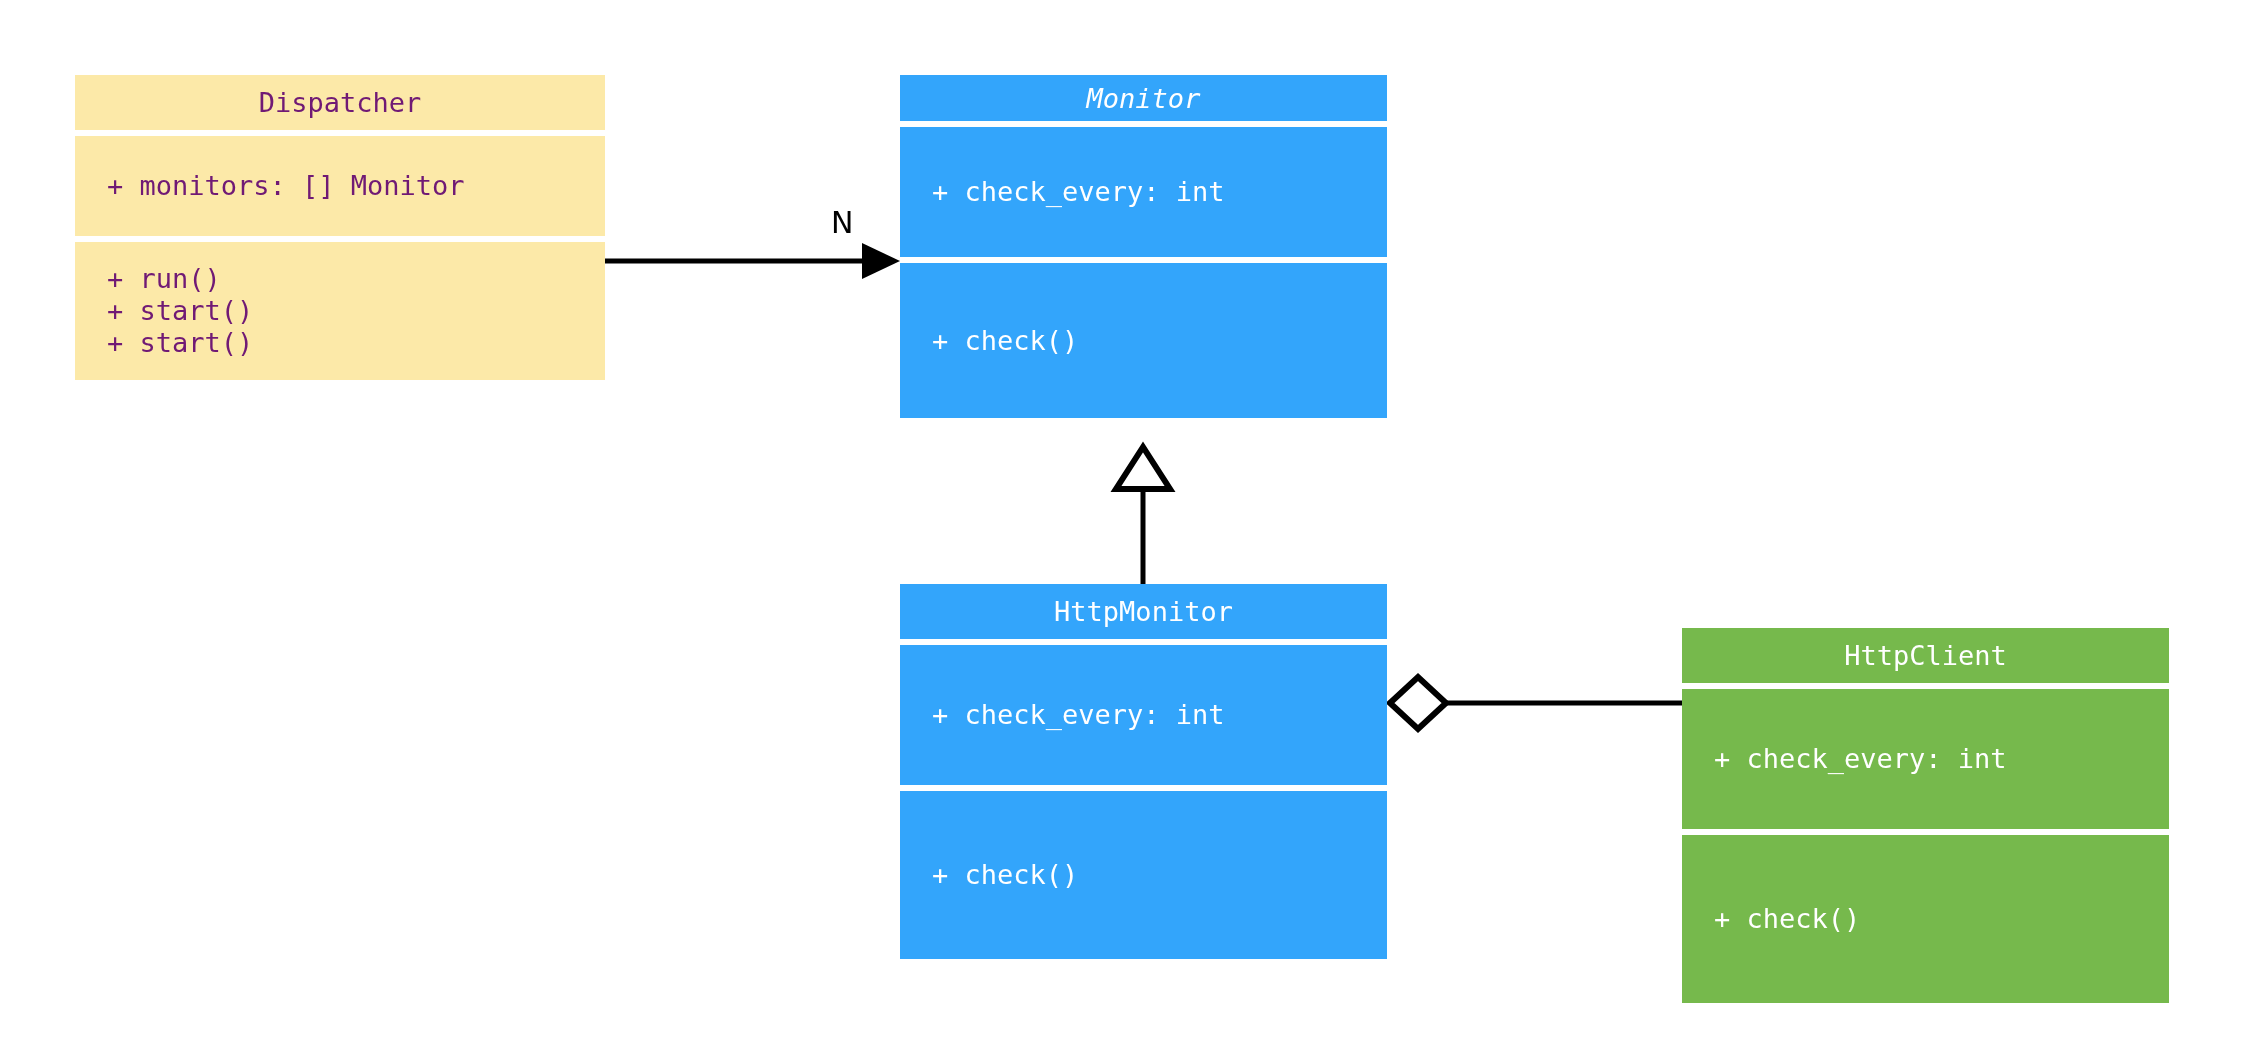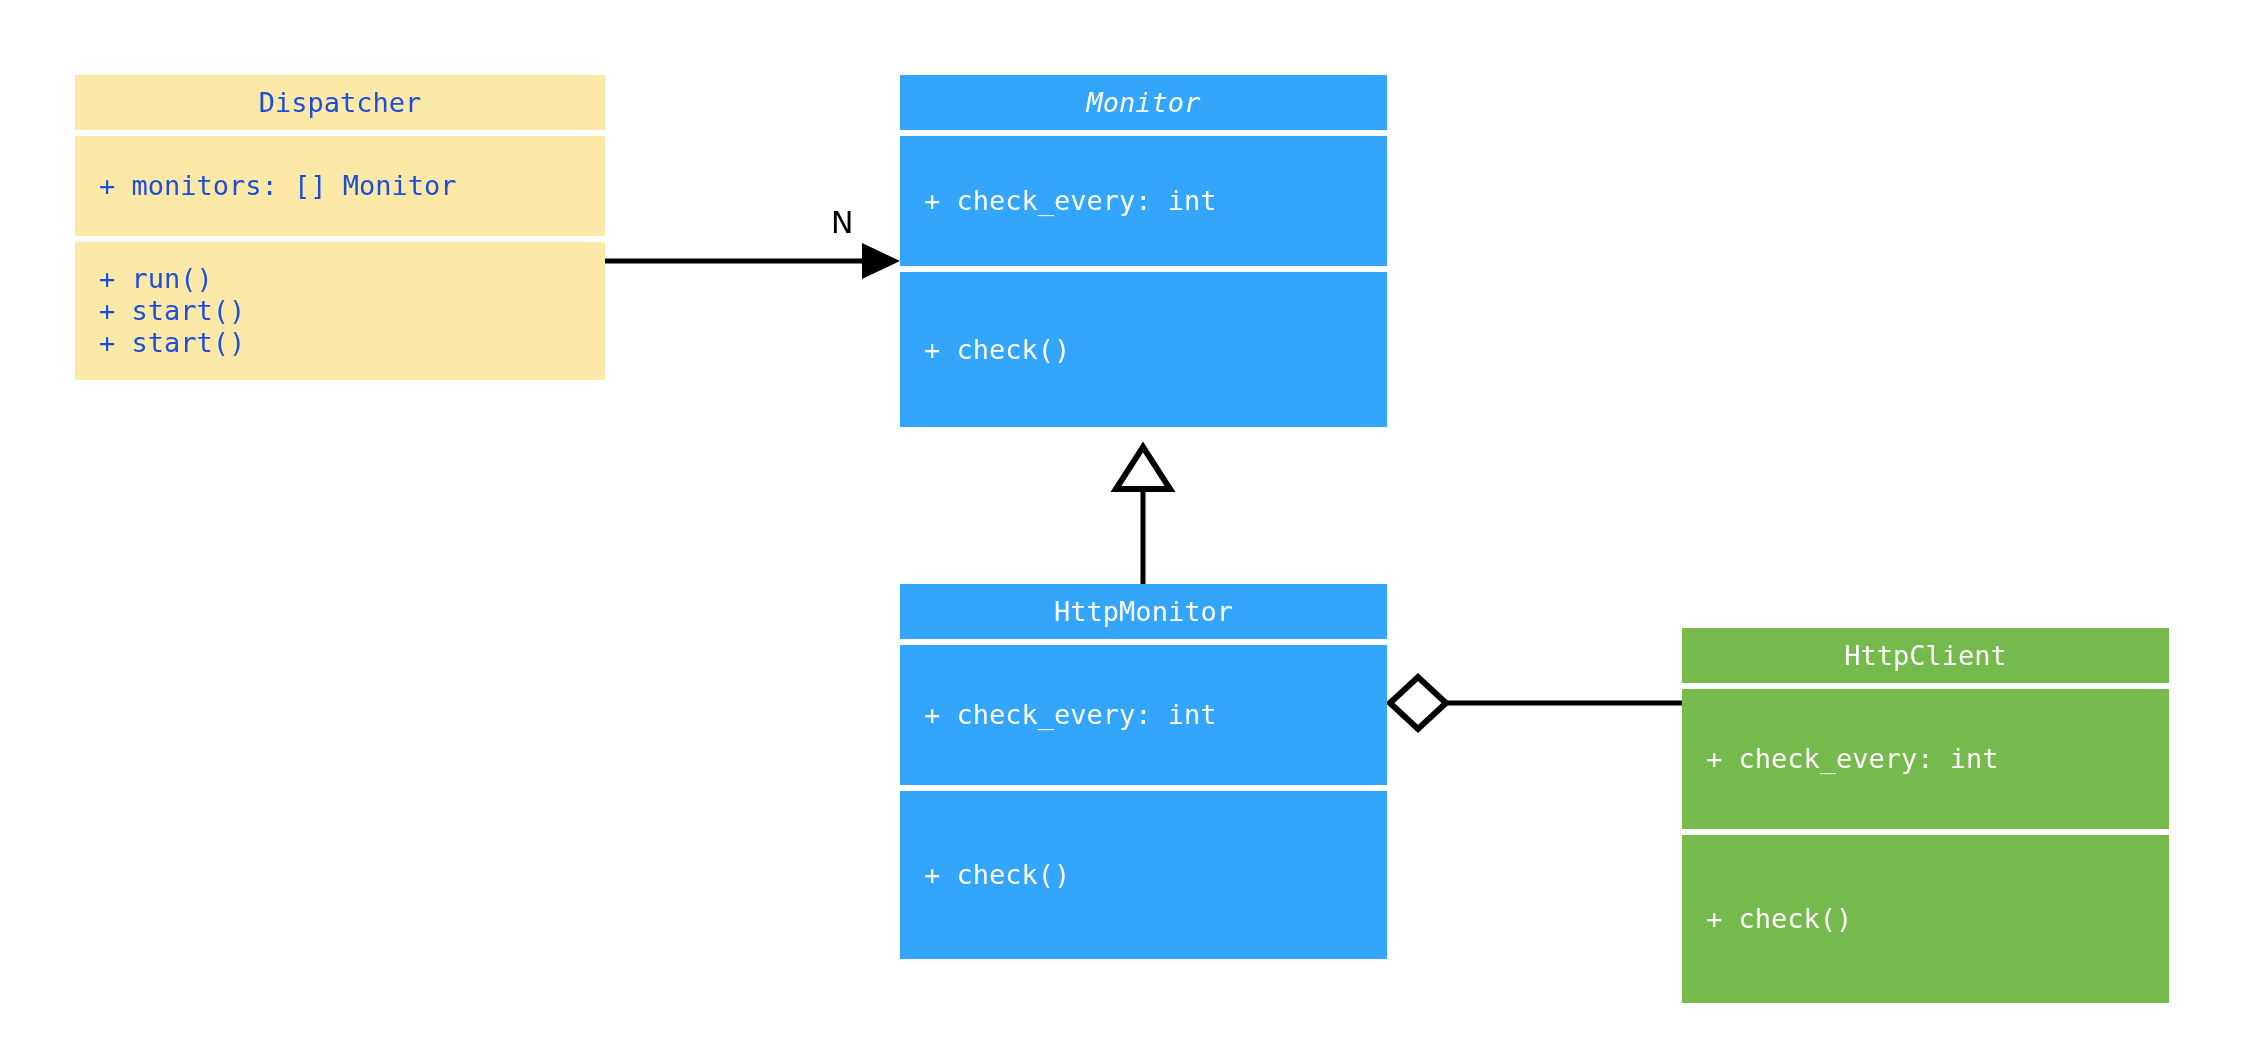--- a/index.html
+++ b/index.html
@@ -34,35 +34,35 @@
   }
   .comp-title {
     align-items: center;
     text-align: center;
     font-size: 27px;
     letter-spacing: 0px;
   }
   .comp-body {
     align-items: flex-start;
     text-align: left;
-    padding-left: 24px;
+    padding-left: 32px;
     font-size: 27px;
   }
   .comp-gap {
     height: 6px;
     width: 100%;
     background: #ffffff;
   }
   .member-line {
     white-space: pre;
     line-height: 1.18;
   }
 
   
-  .theme-yellow .compartment { background: #fce9a8; color: #1d4ed8; }
+  .theme-yellow .compartment { background: #fce9a8; color: #701a75; }
   
   .theme-blue .compartment { background: #33a5fb; color: #ffffff; }
   
   .theme-green .compartment { background: #76b94c; color: #ffffff; }
 
   .title-italic { font-style: italic; }
   .title-roman  { font-style: normal; }
 
   
   #connectors {
@@ -114,21 +114,21 @@
     </div>
     <div class="comp-gap"></div>
     <div class="compartment comp-body" style="height:138px;">
       <div class="member-line">+ run()</div>
       <div class="member-line">+ start()</div>
       <div class="member-line">+ start()</div>
     </div>
   </div>
 
   <div class="uml-class theme-blue" style="left:900px; top:75px; width:487px;">
-    <div class="compartment comp-title title-italic" style="height:55px;text-align:right;">Monitor</div>
+    <div class="compartment comp-title title-italic" style="height:46px;text-align:right;">Monitor</div>
     <div class="comp-gap"></div>
     <div class="compartment comp-body" style="height:130px;">
       <div class="member-line">+ check_every: int</div>
     </div>
     <div class="comp-gap"></div>
     <div class="compartment comp-body" style="height:155px;">
       <div class="member-line">+ check()</div>
     </div>
   </div>
 

